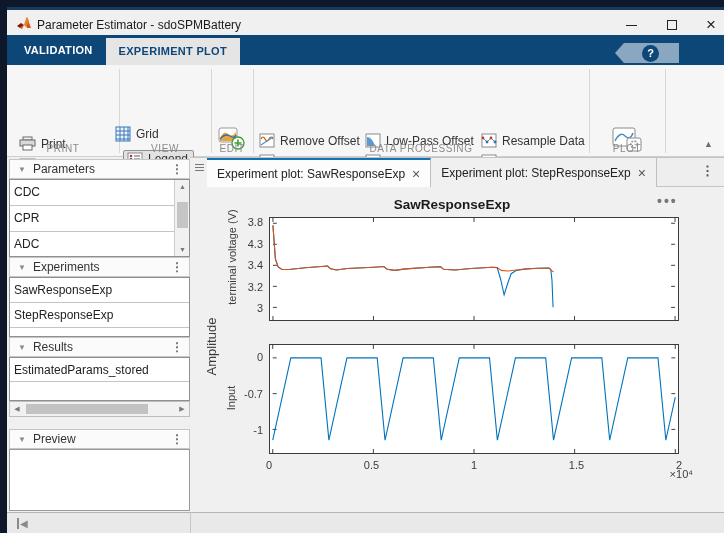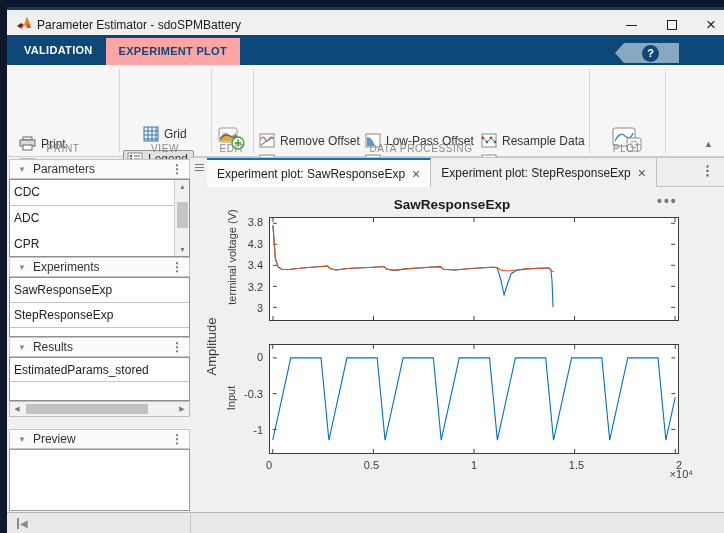--- a/index.html
+++ b/index.html
@@ -9,21 +9,21 @@
 
   
   #topborder { left:0; top:0; width:724px; height:3px; background:#173a5e; }
   #titlebar { left:0; top:3px; width:724px; height:25px; background:#f0f0f0; }
   #title-text { left:30px; top:8px; font-size:12px; color:#1a1a1a; }
   .winctl { top:6px; width:30px; height:18px; display:flex; align-items:center; justify-content:center; color:#222; cursor:default; }
 
   
   #ribbontabs { left:0; top:28px; width:724px; height:30px; background:#0d4778; display:flex; align-items:flex-end; padding-left:4px; }
   .rtab { height:30px; line-height:30px; padding:0 13px; color:#ffffff; font-size:11px; font-weight:700; letter-spacing:.3px; }
-  .rtab.active { background:#fca5a5; color:#0d4778; height:27px; line-height:27px; }
+  .rtab.active { background:#e5e5e5; color:#0d4778; height:27px; line-height:27px; }
   #help-badge { right:38px; top:36px; width:64px; height:20px; background:#8aa7c2; clip-path:polygon(0 50%,14% 0,100% 0,100% 100%,14% 100%); display:flex; align-items:center; justify-content:flex-end; padding-right:20px; }
   #help-circle { width:17px; height:17px; border-radius:50%; background:#0d4778; color:#fff; font-size:11px; font-weight:700; display:flex; align-items:center; justify-content:center; }
 
   
   #toolbar { left:0; top:58px; width:724px; height:92px; background:#f6f6f6; border-bottom:1px solid #cfcfcf; }
   .tb-div { top:4px; width:1px; height:84px; background:#d8d8d8; }
   .seclabel { top:78px; font-size:10px; color:#8a8a8a; letter-spacing:.6px; text-align:center; }
   .tbitem { display:flex; align-items:center; gap:5px; font-size:12px; color:#333; white-space:nowrap; }
   .tbitem svg, .tbitem .gicon { flex:0 0 auto; }
   .selbtn { border:1px solid #919191; background:#e2e2e2; border-radius:2px; padding:1px 5px 1px 3px; }
@@ -121,21 +121,21 @@
     <div class="abs tbitem" style="left:12px;top:93px">
       <svg width="17" height="15" viewBox="0 0 17 15">
           <rect x="1" y="1" width="15" height="13" fill="#fff" stroke="#8a8a8a"></rect>
           <path d="M3 11 Q6 3 9 7 T15 4" fill="none" stroke="#4a90c4" stroke-width="1.4"></path>
         </svg>
       <span>Print To Figure</span>
     </div>
     <div class="abs seclabel" style="left:0;width:112px">PRINT</div>
     <div class="abs tb-div" style="left:112px"></div>
 
-    <div class="abs tbitem" style="left:136px;top:61px">
+    <div class="abs tbitem" style="left:108px;top:61px">
       <svg width="16" height="16" viewBox="0 0 16 16">
           <rect x="1" y="1" width="14" height="14" fill="#eaf2fa" stroke="#3b77b5"></rect>
           <path d="M5 1V15 M9 1V15 M13 1V15 M1 5H15 M1 9H15 M1 13H15" stroke="#3b77b5" stroke-width="1"></path>
         </svg>
       <span>Grid</span>
     </div>
     <div class="abs tbitem selbtn" style="left:116px;top:85px">
       <svg width="16" height="14" viewBox="0 0 16 14">
           <rect x="1" y="1" width="14" height="12" fill="#fff" stroke="#8a8a8a"></rect>
           <circle cx="4" cy="4" r="1.3" fill="#c0392b"></circle>
@@ -253,22 +253,22 @@
     <div class="abs" style="left:697px;top:74px;font-size:9px;color:#6f6f6f">▲</div>
   </div>
 
   <div class="abs panel-header" style="top:152px">
     <span class="tri">▼</span>
     <span>Parameters</span>
     <span class="kebab">⋮</span>
   </div>
   <div class="abs listbox" style="top:172px;height:78px">
     <div class="listrow" style="padding-right:18px">CDC</div>
+    <div class="listrow" style="padding-right:18px">CPR</div>
     <div class="listrow" style="border-bottom:none;padding-right:18px">ADC</div>
-    <div class="listrow" style="padding-right:18px">CPR</div>
     <div class="vscroll">
       <span class="varrow" style="top:0">▲</span>
       <div class="vthumb" style="top:22px;height:26px"></div>
       <span class="varrow" style="bottom:0">▼</span>
     </div>
   </div>
 
   <div class="abs panel-header" style="top:250px">
     <span class="tri">▼</span>
     <span>Experiments</span>
@@ -381,21 +381,21 @@
         <line x1="410" y1="0" x2="410" y2="4" stroke="#3c3c3c" stroke-width="1"></line>
         <line x1="0" y1="13.112582781456954" x2="4" y2="13.112582781456954" stroke="#3c3c3c" stroke-width="1"></line>
         <line x1="410" y1="13.112582781456954" x2="406" y2="13.112582781456954" stroke="#3c3c3c" stroke-width="1"></line>
         <line x1="0" y1="49.5364238410596" x2="4" y2="49.5364238410596" stroke="#3c3c3c" stroke-width="1"></line>
         <line x1="410" y1="49.5364238410596" x2="406" y2="49.5364238410596" stroke="#3c3c3c" stroke-width="1"></line>
         <line x1="0" y1="85.96026490066225" x2="4" y2="85.96026490066225" stroke="#3c3c3c" stroke-width="1"></line>
         <line x1="410" y1="85.96026490066225" x2="406" y2="85.96026490066225" stroke="#3c3c3c" stroke-width="1"></line>
         <polyline points="0.0,96.9 18.4,13.1 49.2,13.1 57.2,96.9 75.6,13.1 106.4,13.1 114.4,96.9 132.8,13.1 163.6,13.1 171.6,96.9 190.0,13.1 220.8,13.1 228.8,96.9 247.2,13.1 278.0,13.1 286.0,96.9 304.4,13.1 335.2,13.1 343.2,96.9 361.6,13.1 392.4,13.1 400.4,96.9 410.0,53.2" fill="none" stroke="#0072BD" stroke-width="1.1"></polyline>
       </svg>
       <div class="ytick abs" style="left: 20px; top: 164.113px;">0</div>
-      <div class="ytick abs" style="left: 20px; top: 200.536px;">-0.3</div>
+      <div class="ytick abs" style="left: 20px; top: 200.536px;">-0.7</div>
       <div class="ytick abs" style="left: 20px; top: 236.96px;">-1</div>
       <div class="xtick abs" style="left: 42px; top: 272px;">0</div>
       <div class="xtick abs" style="left: 144.5px; top: 272px;">0.5</div>
       <div class="xtick abs" style="left: 247px; top: 272px;">1</div>
       <div class="xtick abs" style="left: 349.5px; top: 272px;">1.5</div>
       <div class="xtick abs" style="left: 452px; top: 272px;">2</div>
     </div>
 
   <div class="abs" id="statusbar"></div>
   <div class="abs" id="status-divider"></div>

